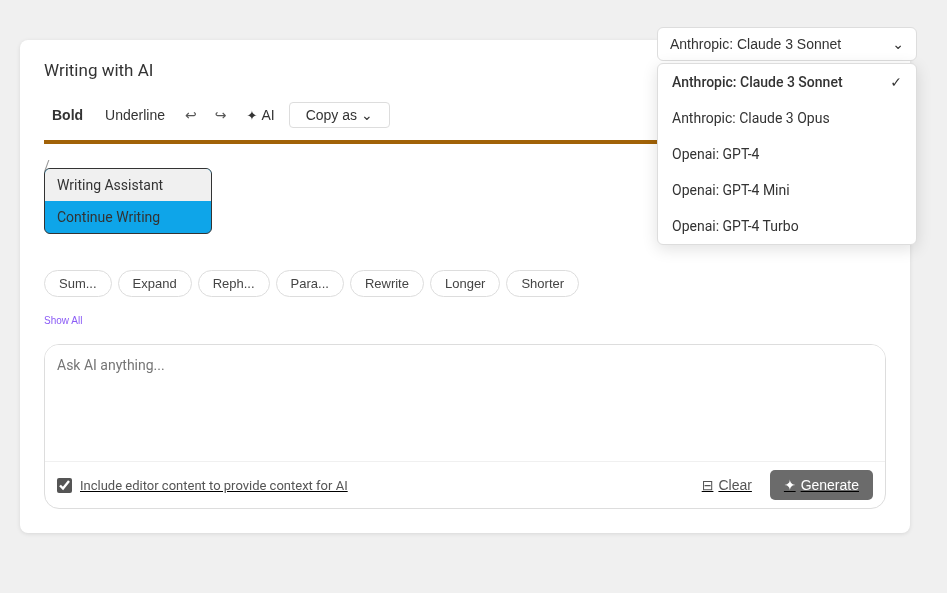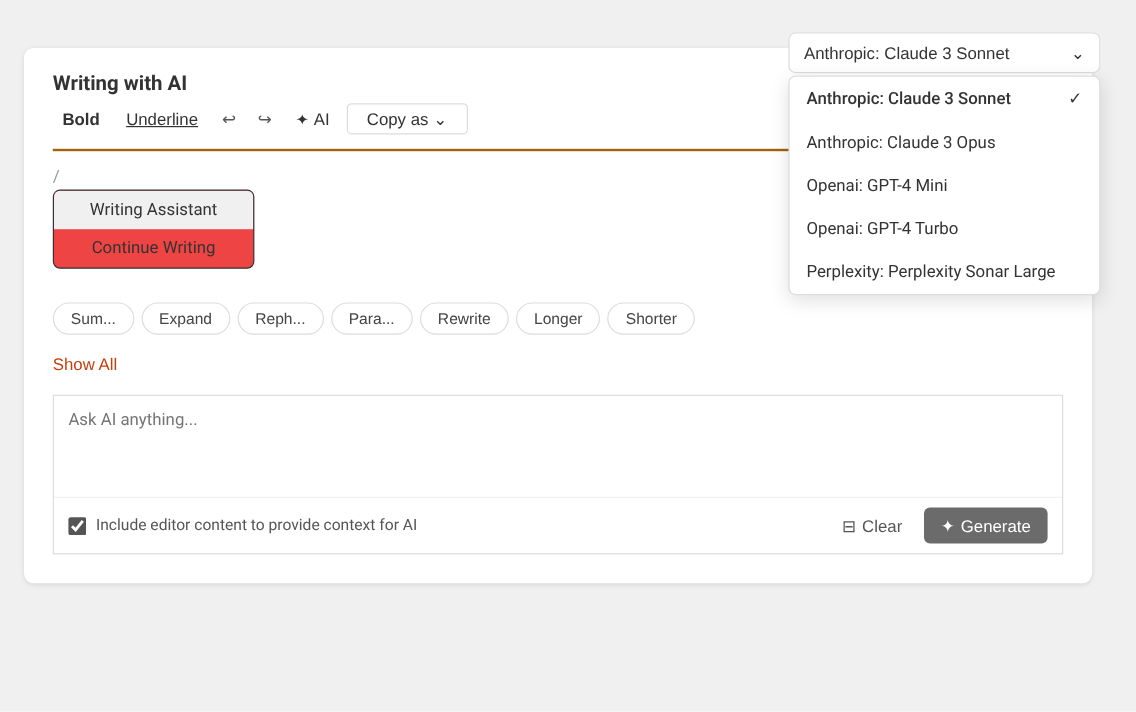--- a/index.html
+++ b/index.html
@@ -18,47 +18,47 @@
       left: 20px;
       width: 890px;
       background: white;
       border-radius: 8px;
       padding: 20px 24px 24px;
       box-shadow: 0 1px 4px rgba(0,0,0,0.1);
     }
 
     .page-title {
       font-size: 17px;
-      font-weight: 700;
-      color: #333;
-      margin-bottom: 6px;
+      font-weight: 400;
+      color: #333;
+      margin-bottom: 22px;
     }
 
     .toolbar {
       display: flex;
       align-items: center;
       gap: 6px;
       margin-bottom: 14px;
-      border-bottom: 2px solid #a16207;
+      border-bottom: 4px solid #a16207;
       padding-bottom: 12px;
     }
 
     .toolbar-btn {
       background: none;
       border: none;
       cursor: pointer;
       font-size: 14px;
       color: #333;
       padding: 4px 8px;
       border-radius: 4px;
       font-weight: 500;
     }
 
     .toolbar-btn.bold { font-weight: 700; }
-    .toolbar-btn.underline { text-decoration: underline; }
+    .toolbar-btn.underline { }
 
     .icon-btn {
       background: none;
       border: none;
       cursor: pointer;
       padding: 4px 6px;
       border-radius: 4px;
       color: #555;
       font-size: 14px;
       display: flex;
@@ -93,29 +93,28 @@
 
     .editor-area {
       min-height: 30px;
       font-size: 14px;
       color: #555;
       margin-bottom: 14px;
     }
 
     .autocomplete-popup {
       position: absolute;
-      top: 118px;
+      top: 128px;
       left: 24px;
-      background: #ef4444;
+      background: #0ea5e9;
       border: 1.5px solid #333;
       border-radius: 6px;
       width: 168px;
       z-index: 10;
       overflow: hidden;
-      text-align: center;
     }
 
     .autocomplete-item {
       padding: 8px 12px;
       font-size: 14px;
       color: #333;
       cursor: pointer;
     }
     .autocomplete-item.active { background: #f0f0f0; }
 
@@ -134,52 +133,54 @@
       padding: 5px 14px;
       font-size: 13px;
       color: #444;
       cursor: pointer;
       white-space: nowrap;
     }
 
     .show-all-btn {
       background: none;
       border: none;
-      font-size: 14px;
-      color: #c2410c;
+      font-size: 10px;
+      color: #8b5cf6;
       cursor: pointer;
       padding: 4px 0;
       font-weight: 500;
     }
 
     .ai-input-area {
       margin-top: 14px;
       border: 1px solid #ddd;
-      border-radius: 0;
+      border-radius: 15px;
       overflow: hidden;
+      text-decoration: underline;
     }
 
     .ai-textarea {
       width: 100%;
       min-height: 80px;
       border: none;
       outline: none;
       padding: 12px;
       font-size: 14px;
       color: #999;
       resize: none;
       font-family: inherit;
     }
 
     .ai-input-footer {
       display: flex;
       align-items: center;
       justify-content: space-between;
       padding: 8px 12px;
       border-top: 1px solid #f0f0f0;
+      margin-top: 32px;
     }
 
     .checkbox-label {
       display: flex;
       align-items: center;
       gap: 8px;
       font-size: 13px;
       color: #555;
       cursor: pointer;
     }
@@ -291,27 +292,27 @@
   <div class="dropdown-menu">
 
   <div class="dropdown-item selected">
         <span>Anthropic: Claude 3 Sonnet</span>
         <span class="check-mark">✓</span>
       </div>
       <div class="dropdown-item">
         <span>Anthropic: Claude 3 Opus</span>
       </div>
       <div class="dropdown-item">
+        <span>Openai: GPT-4</span>
+      </div>
+      <div class="dropdown-item">
         <span>Openai: GPT-4 Mini</span>
       </div>
       <div class="dropdown-item">
         <span>Openai: GPT-4 Turbo</span>
-      </div>
-      <div class="dropdown-item">
-        <span>Perplexity: Perplexity Sonar Large</span>
       </div>
     </div>
 </div>
 
 <div class="main-container">
   <div class="page-title">Writing with AI</div>
 
   
   <div class="toolbar">
     <button class="toolbar-btn bold">Bold</button>

